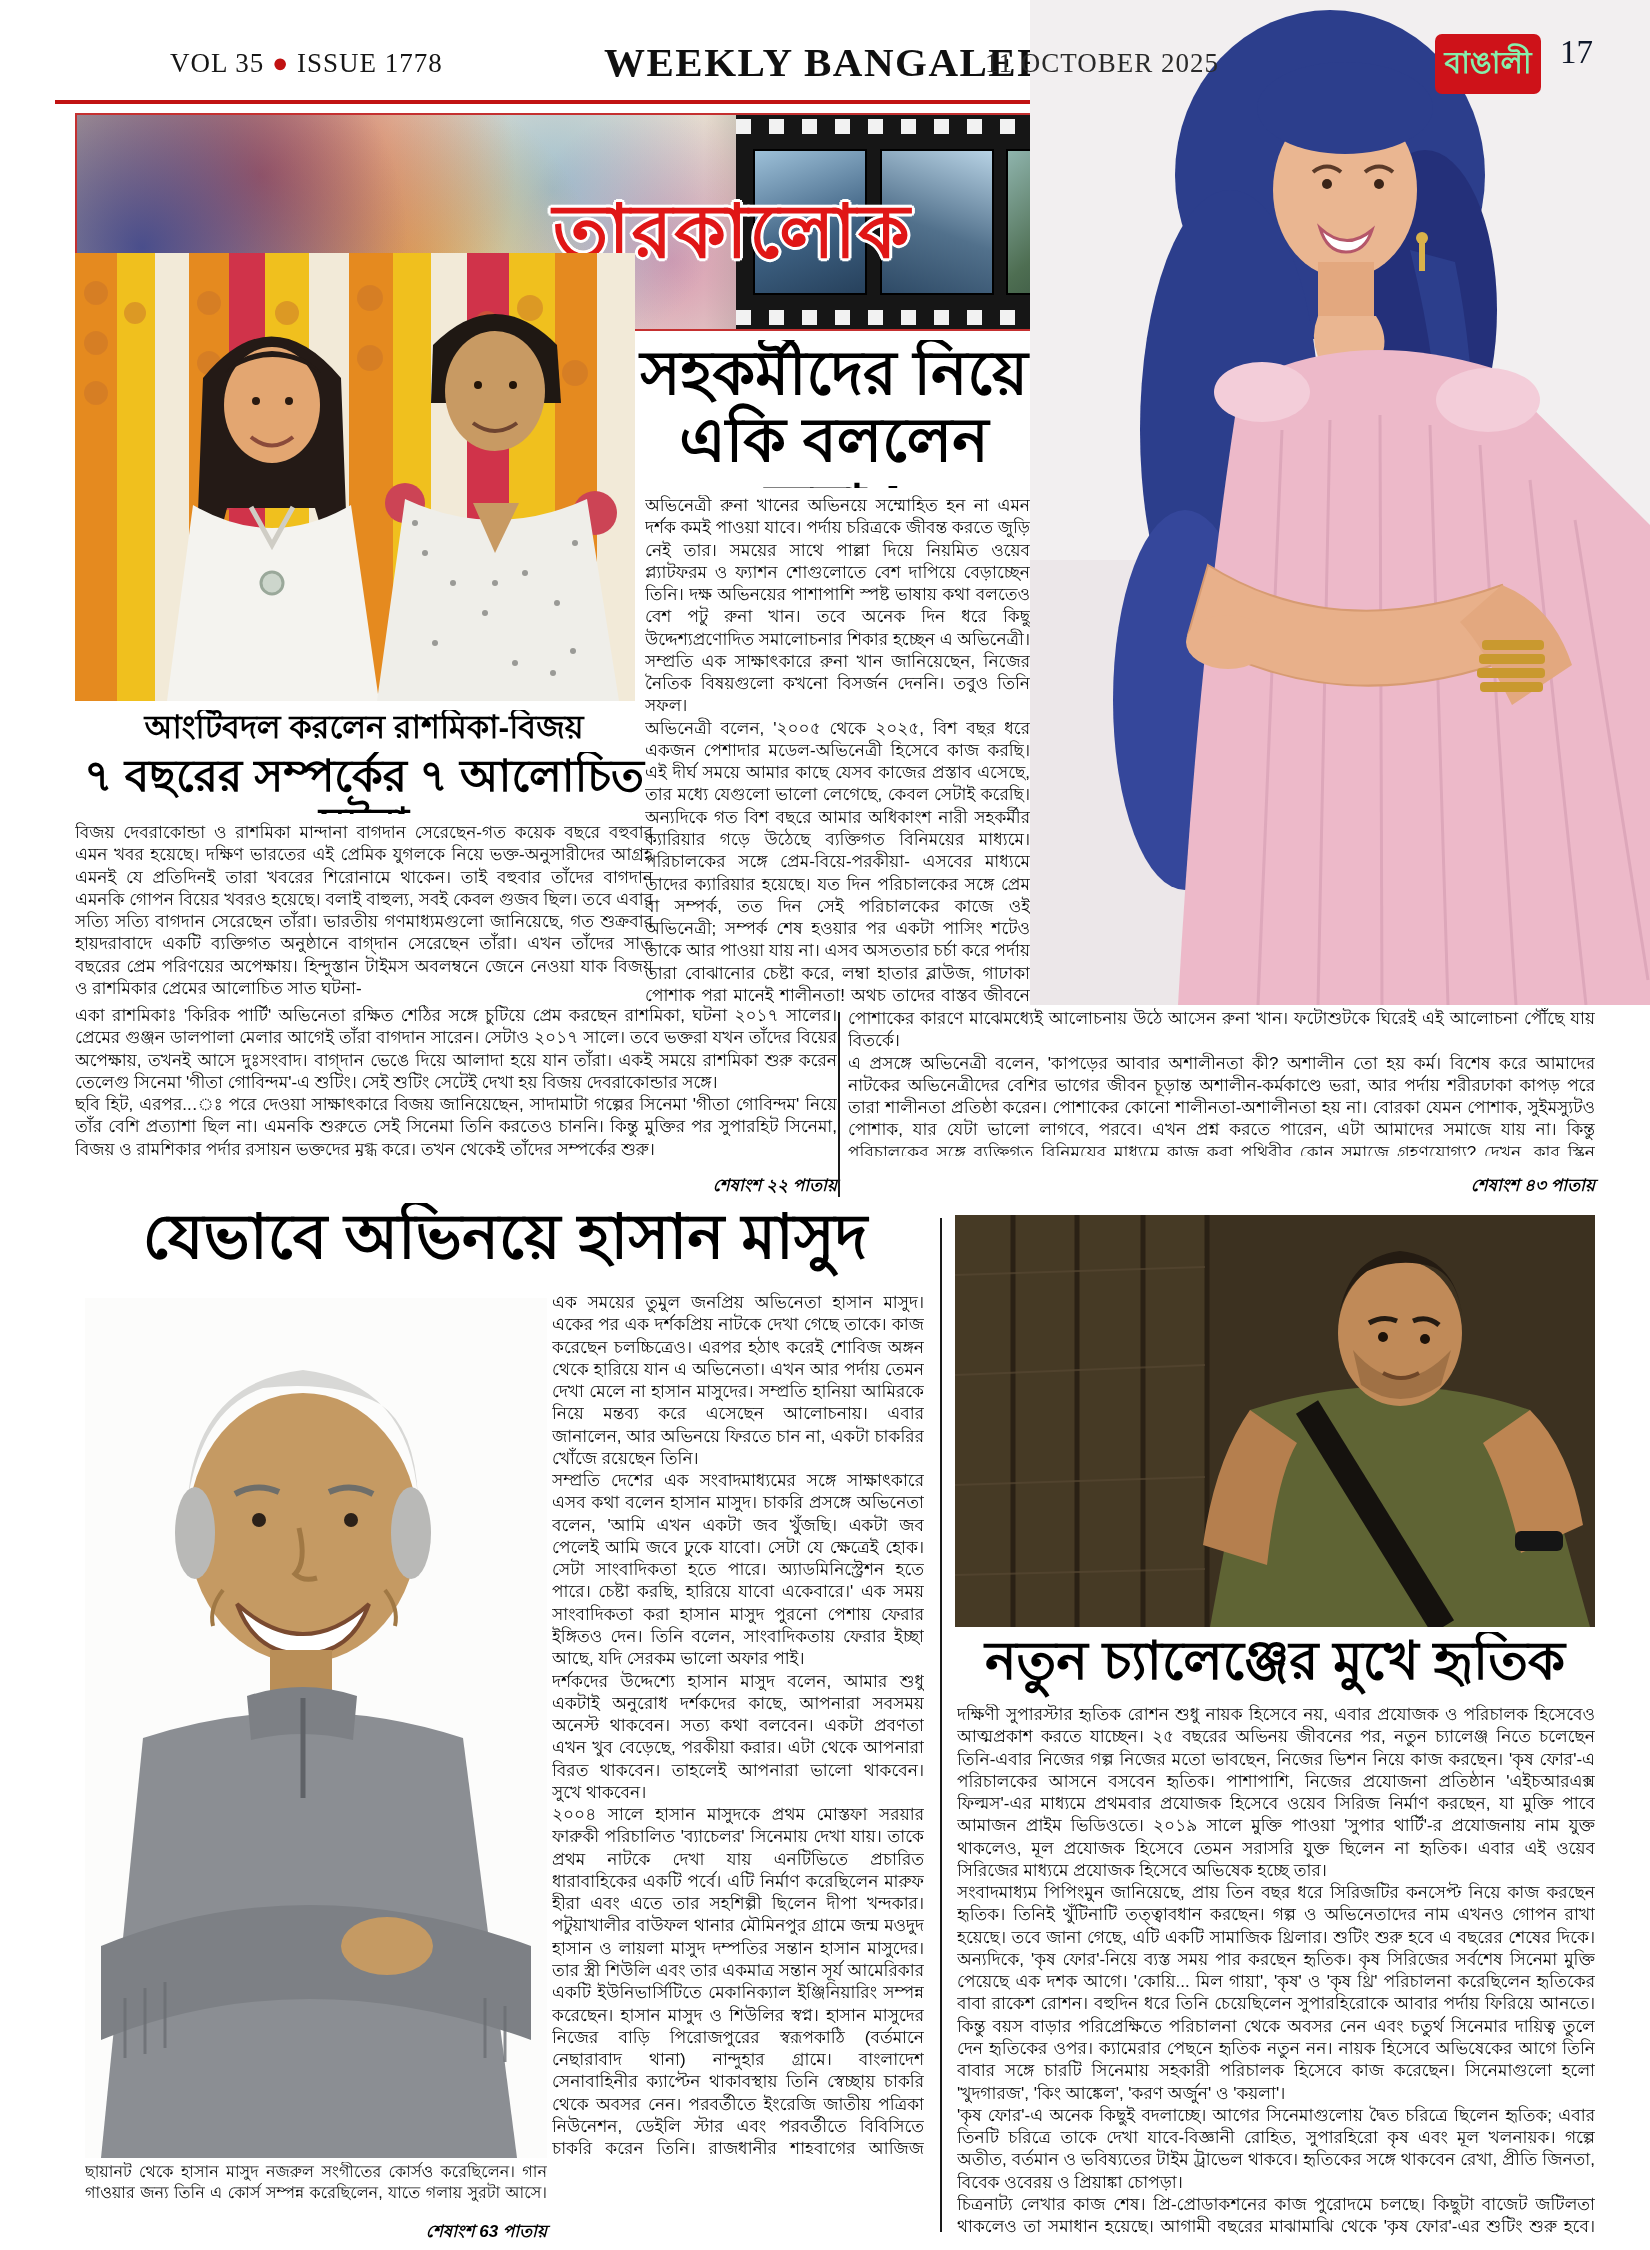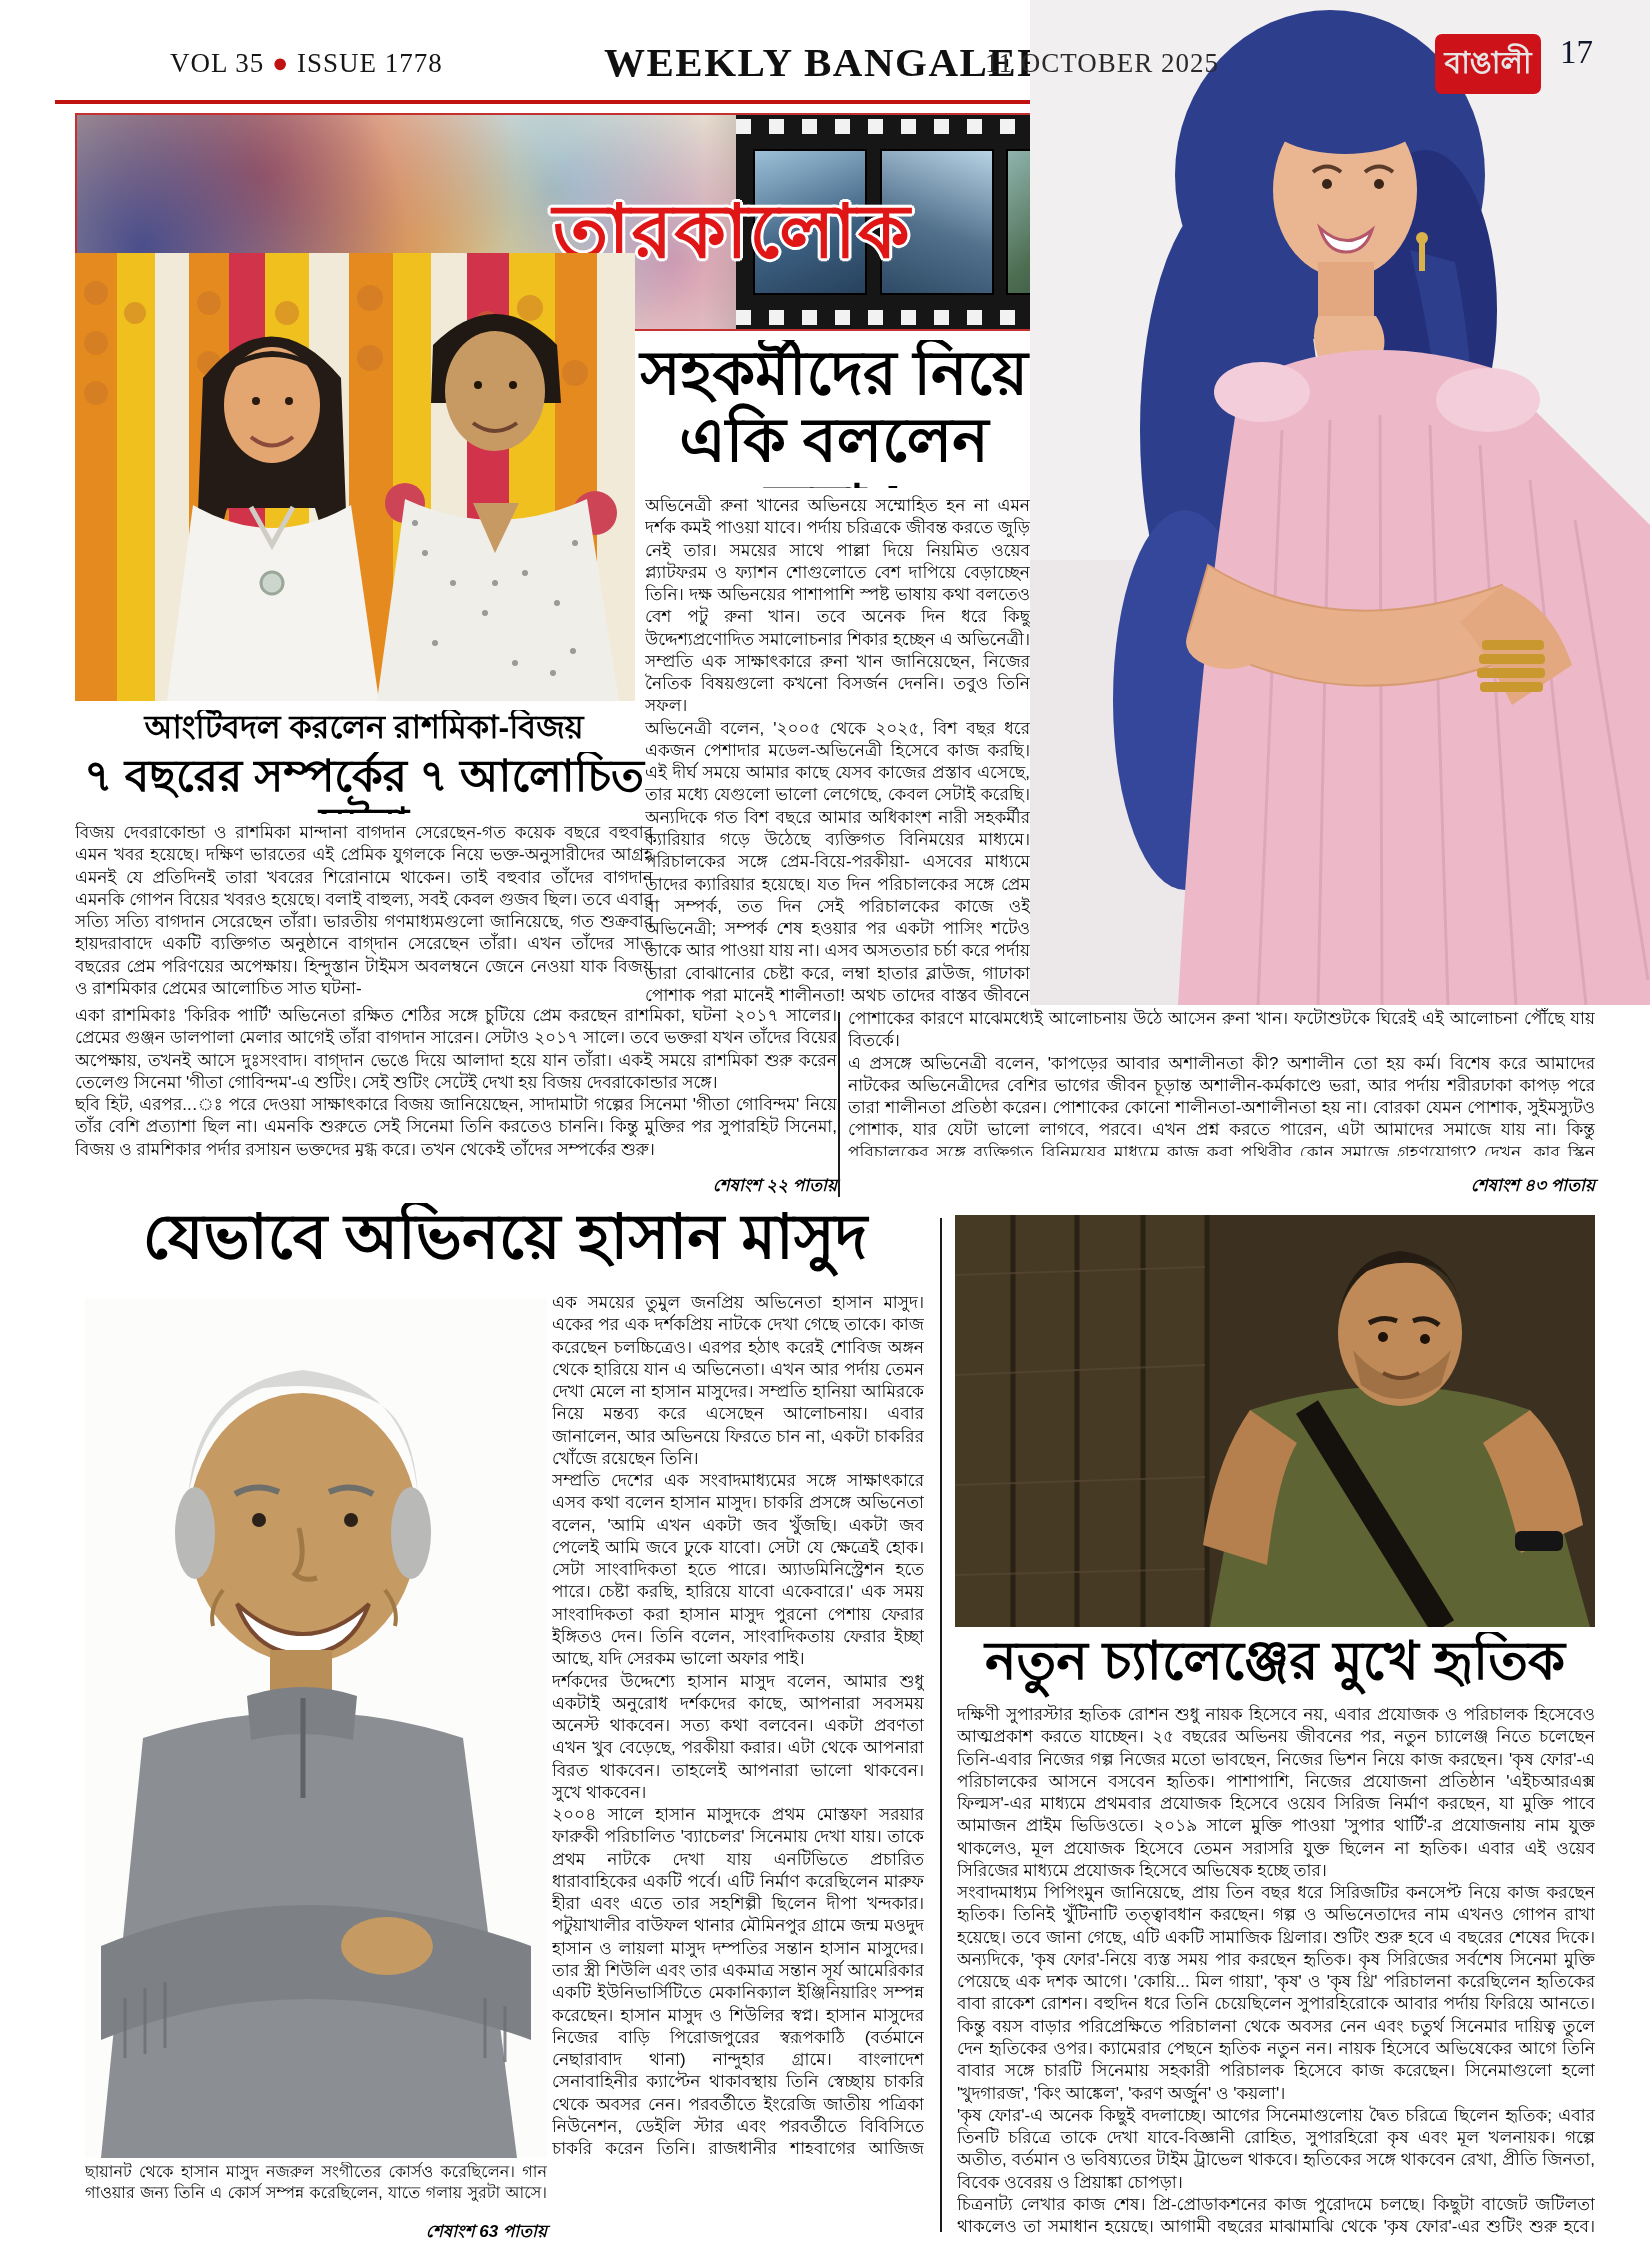--- a/index.html
+++ b/index.html
@@ -15,21 +15,21 @@
              overflow:hidden;color:#0a0a0a;}
   .cont{font-style:italic;font-weight:bold;font-size:17px;text-align:right;color:#000;margin-top:16px;}
   .txtblock{display:flex;flex-direction:column;}
   .txtblock .body-text{flex:1 1 auto;}
 
   
   .volissue{font-size:27px;letter-spacing:1px;color:#161616;}
   .masthead{font-size:41px;font-weight:bold;letter-spacing:1.5px;color:#101010;text-align:center;}
   .dateline{font-size:27px;letter-spacing:1px;color:#2a2a2a;}
   .pageno{font-size:33px;color:#0f172a;}
-  .logo{background:#ce1219;color:#e5e5e5;border-radius:5px;display:flex;align-items:center;
+  .logo{background:#ce1219;color:#86efac;border-radius:5px;display:flex;align-items:center;
         justify-content:center;font-weight:bold;font-size:30px;box-shadow:0 0 0 2px #ce1219;}
 
   
   .banner{border:2px solid #c53030;box-sizing:border-box;overflow:hidden;
     background:
       radial-gradient(circle at 6% 62%, rgba(39,58,141,.8), rgba(39,58,141,0) 26%),
       radial-gradient(circle at 17% 28%, rgba(198,58,48,.75), rgba(198,58,48,0) 28%),
       radial-gradient(circle at 31% 72%, rgba(222,162,42,.65), rgba(222,162,42,0) 24%),
       radial-gradient(circle at 44% 35%, rgba(96,158,199,.55), rgba(96,158,199,0) 28%),
       radial-gradient(circle at 55% 68%, rgba(199,82,142,.5), rgba(199,82,142,0) 26%),

